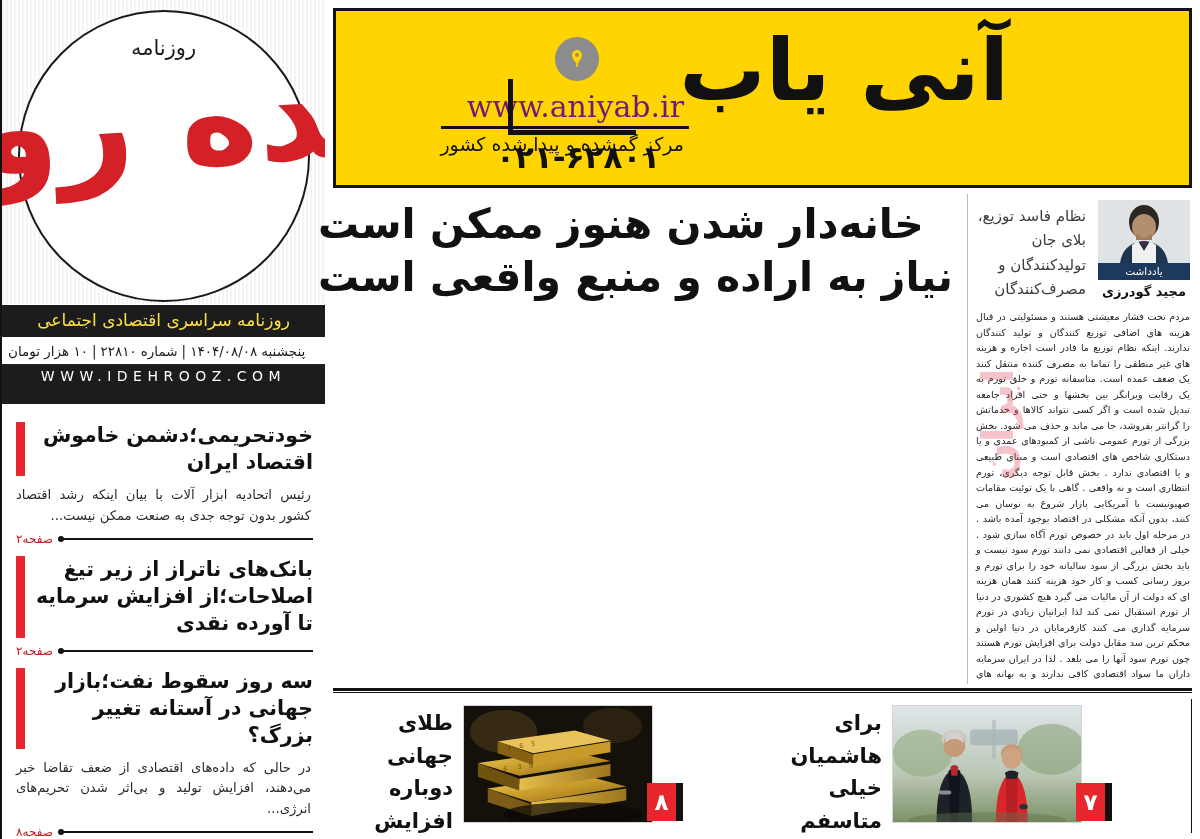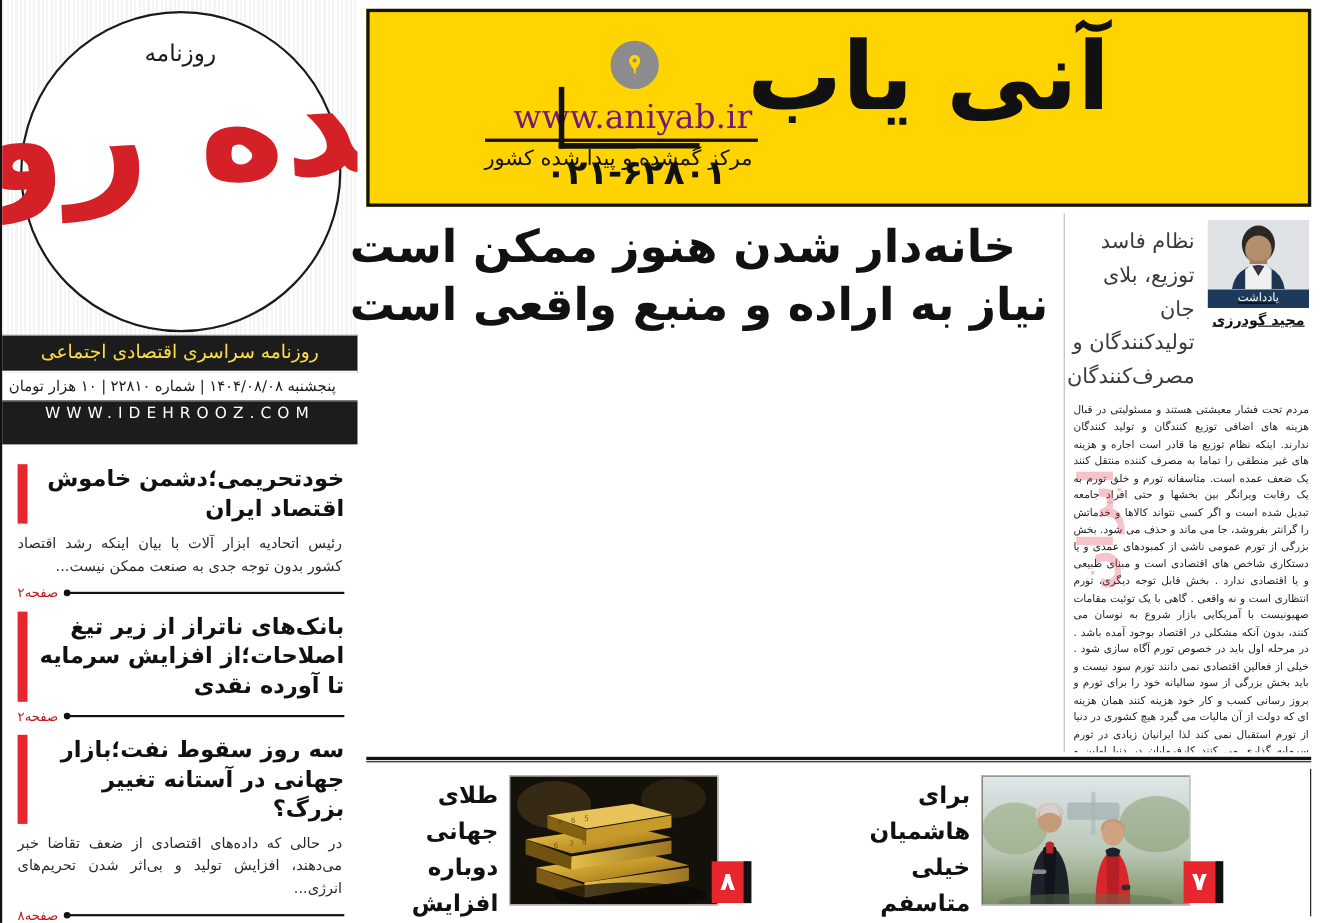--- a/index.html
+++ b/index.html
@@ -341,21 +341,21 @@
   }
 
   .op-top {
     display: flex;
     flex-direction: row;
     gap: 8px;
     align-items: flex-start;
     padding: 6px 2px 4px 2px;
   }
 
-  .op-author-block { width: 96px; min-width: 96px; text-decoration: underline; }
+  .op-author-block { width: 96px; min-width: 96px; }
 
   .op-photo {
     width: 92px;
     height: 63px;
     position: relative;
     overflow: hidden;
     background: #cfd4d8;
   }
   .op-photo svg { display: block; width: 100%; height: 100%; }
 
@@ -372,21 +372,21 @@
     text-align: center;
     font-size: 13px;
     font-weight: bold;
     color: #111;
     margin-top: 4px;
     width: 92px;
   }
 
   .op-title {
     flex: 1;
-    font-size: 19px;
+    font-size: 15px;
     line-height: 1.62;
     color: #3b3b3b;
     text-align: right;
     padding-top: 4px;
   }
 
   .op-body {
     font-size: 9.6px;
     line-height: 1.62;
     color: #1c1c1c;

